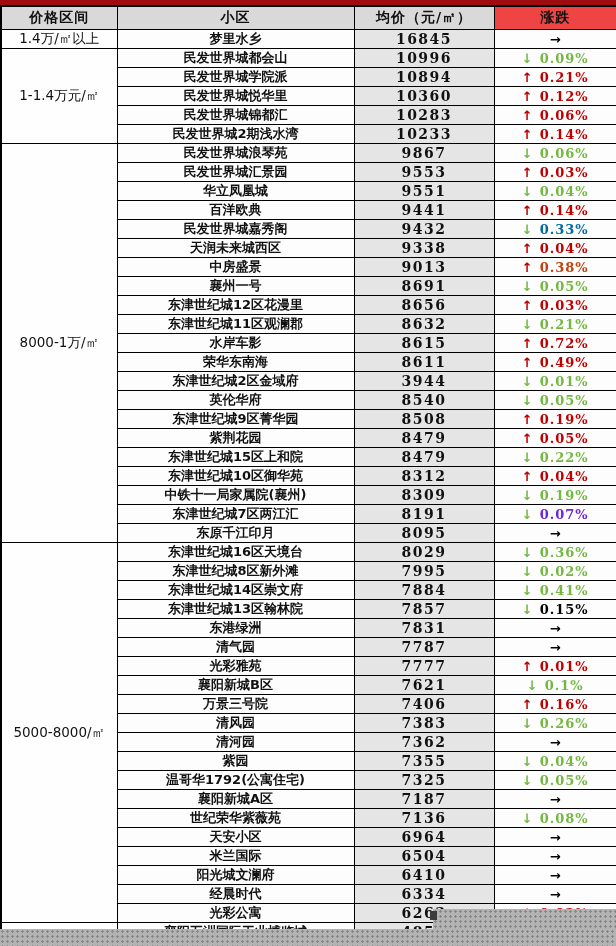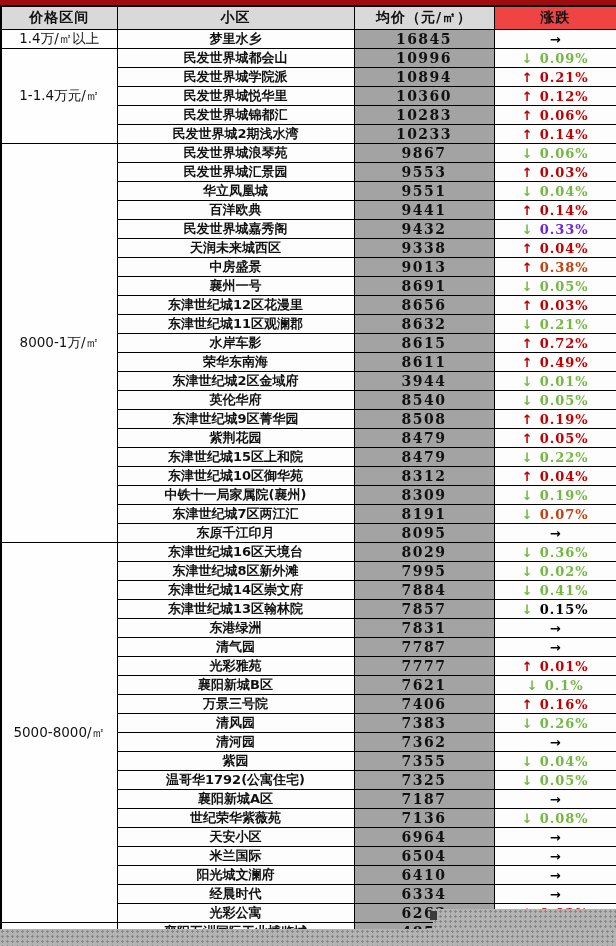--- a/index.html
+++ b/index.html
@@ -19,21 +19,21 @@
     padding:0;overflow:hidden;white-space:nowrap;color:#111;
   }
   th{
     height:22px;font-size:14px;font-weight:bold;letter-spacing:1px;
     font-family:"DejaVu Sans",sans-serif;
   }
   tr.r{height:18px;}
   td.range{font-size:13.5px;font-weight:normal;letter-spacing:0;background:#fefefe;}
   td.name{font-size:13px;font-weight:bold;background:#fefdfd;}
   td.price{
-    font-size:14px;font-weight:bold;letter-spacing:1.5px;background:#a3a3a3;
+    font-size:14px;font-weight:bold;letter-spacing:1.5px;background:#e5e5e5;
     font-family:"DejaVu Serif","Liberation Serif",serif;
   }
   td.chg{font-size:13px;background:#fefdfd;}
   td.chg .arrow{font-weight:bold;font-size:13px;display:inline-block;}
   td.chg .pct{
     font-weight:bold;letter-spacing:1px;margin-left:7px;
     font-family:"DejaVu Serif","Liberation Serif",serif;font-size:13px;
   }
   
   .checker{
@@ -116,21 +116,21 @@
         <td class="chg"><span class="arrow" style="color: rgb(116, 184, 67);">↓</span><span class="pct" style="color: rgb(116, 184, 67);">0.04%</span></td>
       </tr>
       <tr class="r">
         <td class="name">百洋欧典</td>
         <td class="price">9441</td>
         <td class="chg"><span class="arrow" style="color: rgb(192, 0, 0);">↑</span><span class="pct" style="color: rgb(192, 0, 0);">0.14%</span></td>
       </tr>
       <tr class="r">
         <td class="name">民发世界城嘉秀阁</td>
         <td class="price">9432</td>
-        <td class="chg"><span class="arrow" style="color: rgb(116, 184, 67);">↓</span><span class="pct" style="color: #6d28d9;">0.33%</span></td>
+        <td class="chg"><span class="arrow" style="color: rgb(116, 184, 67);">↓</span><span class="pct" style="color: #0369a1;">0.33%</span></td>
       </tr>
       <tr class="r">
         <td class="name">天润未来城西区</td>
         <td class="price">9338</td>
         <td class="chg"><span class="arrow" style="color: rgb(192, 0, 0);">↑</span><span class="pct" style="color: rgb(192, 0, 0);">0.04%</span></td>
       </tr>
       <tr class="r">
         <td class="name">中房盛景</td>
         <td class="price">9013</td>
         <td class="chg"><span class="arrow" style="color: rgb(192, 0, 0);">↑</span><span class="pct" style="color: #c2410c; text-align: center;">0.38%</span></td>
@@ -191,21 +191,21 @@
         <td class="chg"><span class="arrow" style="color: rgb(192, 0, 0);">↑</span><span class="pct" style="color: rgb(192, 0, 0);">0.04%</span></td>
       </tr>
       <tr class="r">
         <td class="name">中铁十一局家属院(襄州)</td>
         <td class="price">8309</td>
         <td class="chg"><span class="arrow" style="color: rgb(116, 184, 67);">↓</span><span class="pct" style="color: rgb(116, 184, 67);">0.19%</span></td>
       </tr>
       <tr class="r">
         <td class="name">东津世纪城7区两江汇</td>
         <td class="price">8191</td>
-        <td class="chg"><span class="arrow" style="color: rgb(116, 184, 67);">↓</span><span class="pct" style="color: #c2410c;">0.07%</span></td>
+        <td class="chg"><span class="arrow" style="color: rgb(116, 184, 67);">↓</span><span class="pct" style="color: #6d28d9;">0.07%</span></td>
       </tr>
       <tr class="r">
         <td class="name">东原千江印月</td>
         <td class="price">8095</td>
         <td class="chg"><span class="arrow" style="color: rgb(0, 0, 0);">→</span></td>
       </tr>
       <tr class="r">
         <td rowspan="20" class="range">5000-8000/㎡</td>
         <td class="name">东津世纪城16区天境台</td>
         <td class="price">8029</td>

